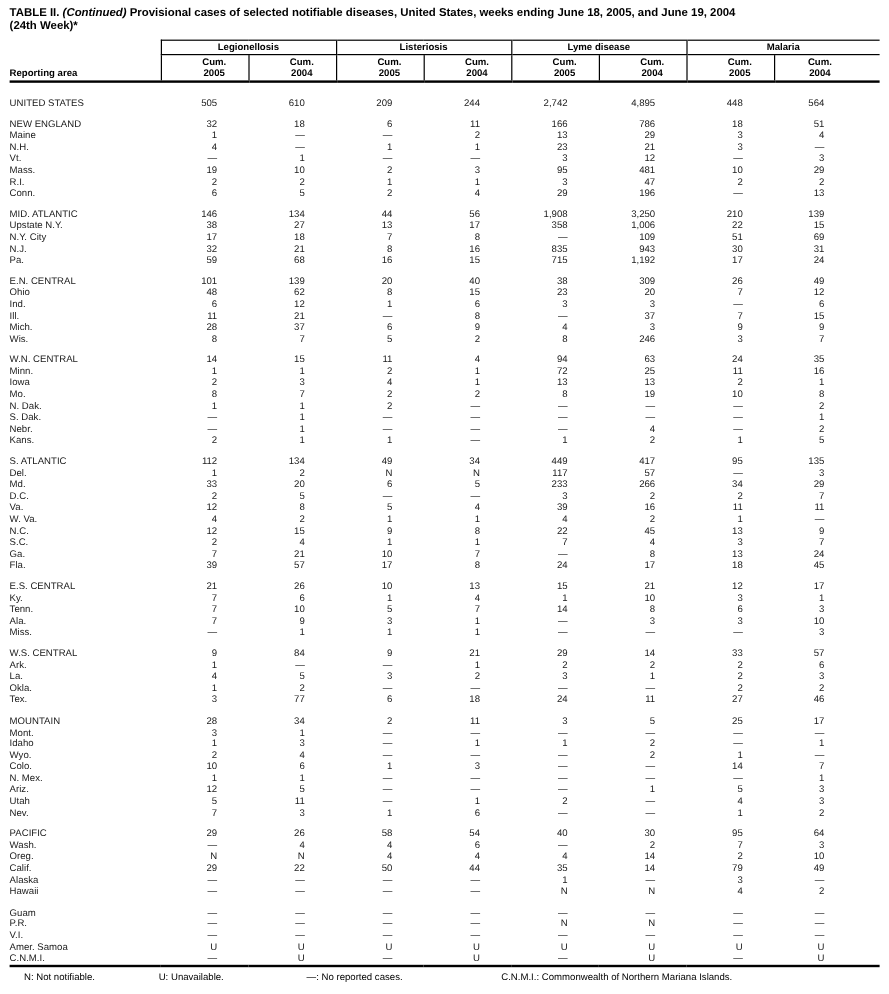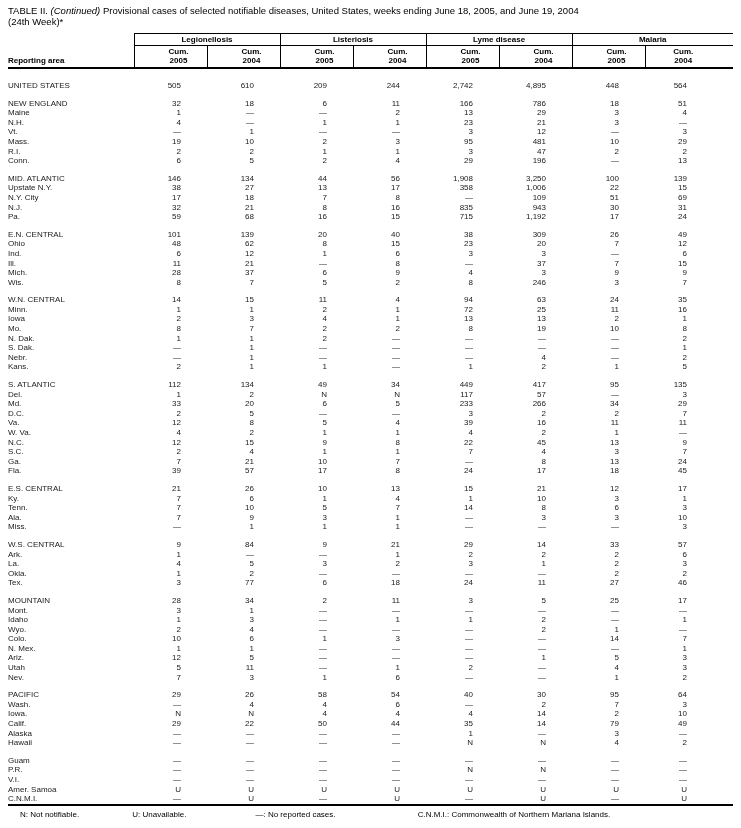--- a/index.html
+++ b/index.html
@@ -4,21 +4,21 @@
 <style>
   html, body { margin: 0; padding: 0; background: #fff; }
   body {
     width: 741px; height: 828px;
     font-family: "Liberation Sans", sans-serif;
     color: #111; overflow: hidden;
     -webkit-font-smoothing: antialiased;
   }
   .title {
     padding: 5px 8px 0 8px;
-    font-size: 9.5px; font-weight: normal; line-height: 11px;
+    font-size: 9.5px; font-weight: bold; line-height: 11px;
     color: #000;
   }
   .title .cont { font-style: italic; }
   table.tbl {
     border-collapse: collapse; table-layout: fixed;
     margin: 6px 8px 0 8px;
     border-bottom: 2px solid #000;
   }
   col.c-area { width: 126px; }
   col.c-val  { width: 73px; }
@@ -212,21 +212,21 @@
           <td colspan="9"></td>
         </tr>
         <tr>
           <td class="lbl">MID. ATLANTIC</td>
           <td class="val">146</td>
           <td class="val">134</td>
           <td class="val">44</td>
           <td class="val">56</td>
           <td class="val">1,908</td>
           <td class="val">3,250</td>
-          <td class="val">100</td>
+          <td class="val">210</td>
           <td class="val last">139</td>
         </tr>
         <tr>
           <td class="lbl">Upstate N.Y.</td>
           <td class="val">38</td>
           <td class="val">27</td>
           <td class="val">13</td>
           <td class="val">17</td>
           <td class="val">358</td>
           <td class="val">1,006</td>
@@ -776,21 +776,21 @@
           <td class="val">—</td>
           <td class="val">4</td>
           <td class="val">4</td>
           <td class="val">6</td>
           <td class="val">—</td>
           <td class="val">2</td>
           <td class="val">7</td>
           <td class="val last">3</td>
         </tr>
         <tr>
-          <td class="lbl">Iowa.</td>
+          <td class="lbl">Oreg.</td>
           <td class="val">N</td>
           <td class="val">N</td>
           <td class="val">4</td>
           <td class="val">4</td>
           <td class="val">4</td>
           <td class="val">14</td>
           <td class="val">2</td>
           <td class="val last">10</td>
         </tr>
         <tr>

